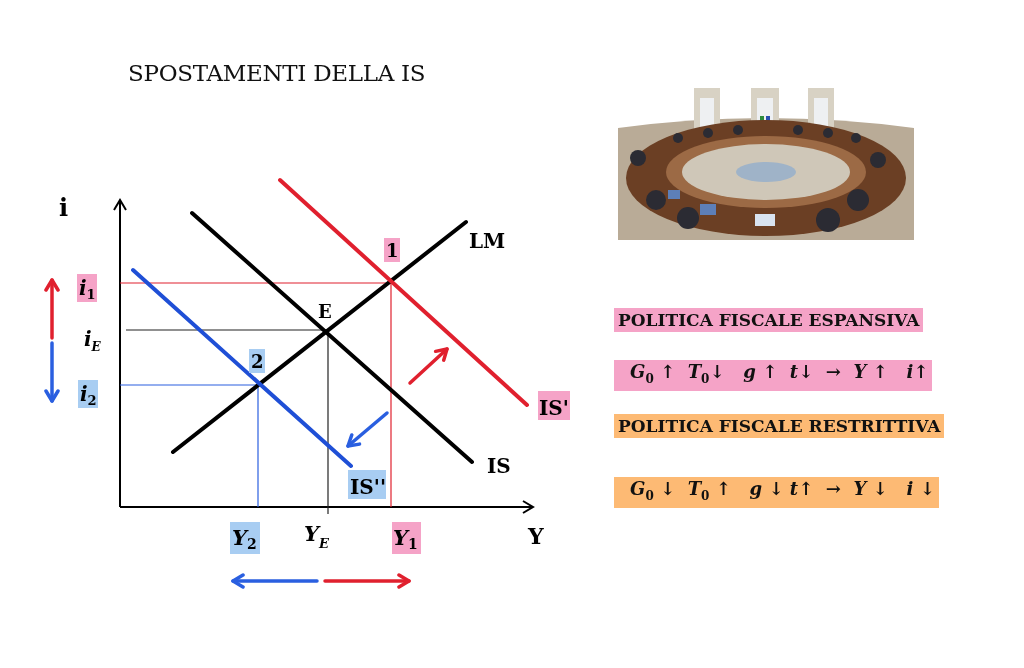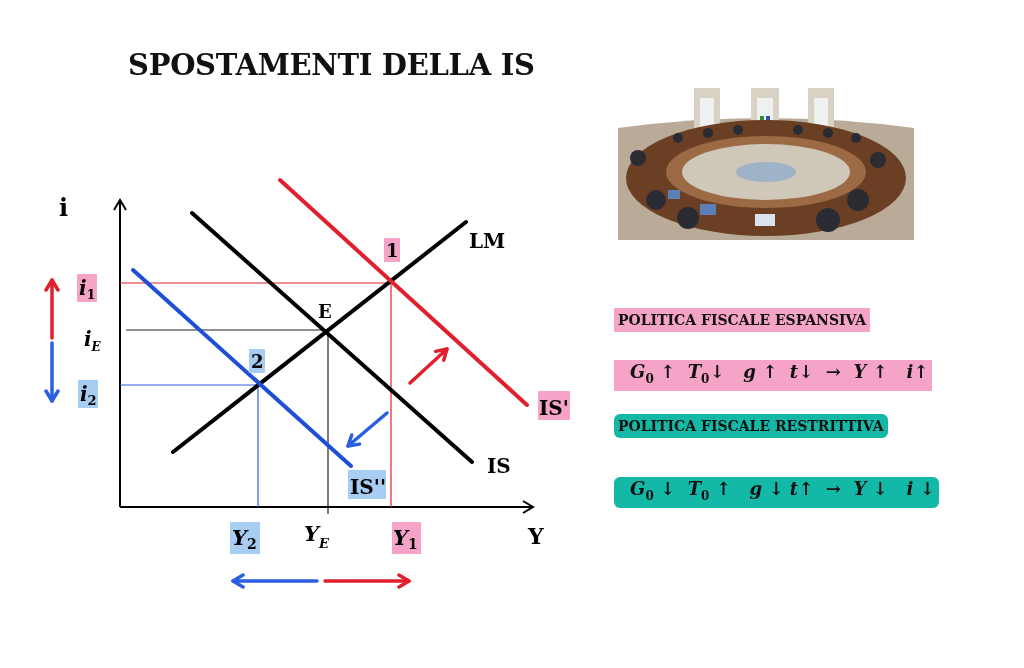--- a/index.html
+++ b/index.html
@@ -1,26 +1,26 @@
 <!DOCTYPE html>
 <html><head>
 <meta charset="utf-8">
 <style>
   html, body { margin:0; padding:0; background:#ffffff; }
   body { width:1024px; height:668px; position:relative; overflow:hidden;
          font-family:"DejaVu Serif", "Liberation Serif", serif; color:#111; }
-  .title { position:absolute; left:128px; top:50px; font-weight:bold; font-size:29px;
+  .title { position:absolute; left:128px; top:58px; font-weight:normal; font-size:23px;
            line-height:31px; letter-spacing:-0.3px; }
   .chart { position:absolute; left:0; top:0; }
   .lbl { font-family:"DejaVu Serif", serif; font-weight:bold; }
   .photo { position:absolute; left:618px; top:88px; width:296px; height:152px; }
-  .policy { position:absolute; left:614px; font-weight:bold; font-size:14px;
+  .policy { position:absolute; left:614px; font-weight:bold; font-size:17px;
             line-height:24px; padding:0 4px; white-space:nowrap; }
   .pink { background:#f5a3c7; }
-  .blue { background:#14b8a6;border-radius:6px; }
+  .blue { background:#fdba74; }
   .formula { font-style:italic; font-size:18px;padding-left:16px; }
   .formula sub { font-size:12px; font-style:normal; }
 </style>
 </head>
 <body>
 
 <div class="title">
   <div>SPOSTAMENTI DELLA IS</div>
 </div>
 

